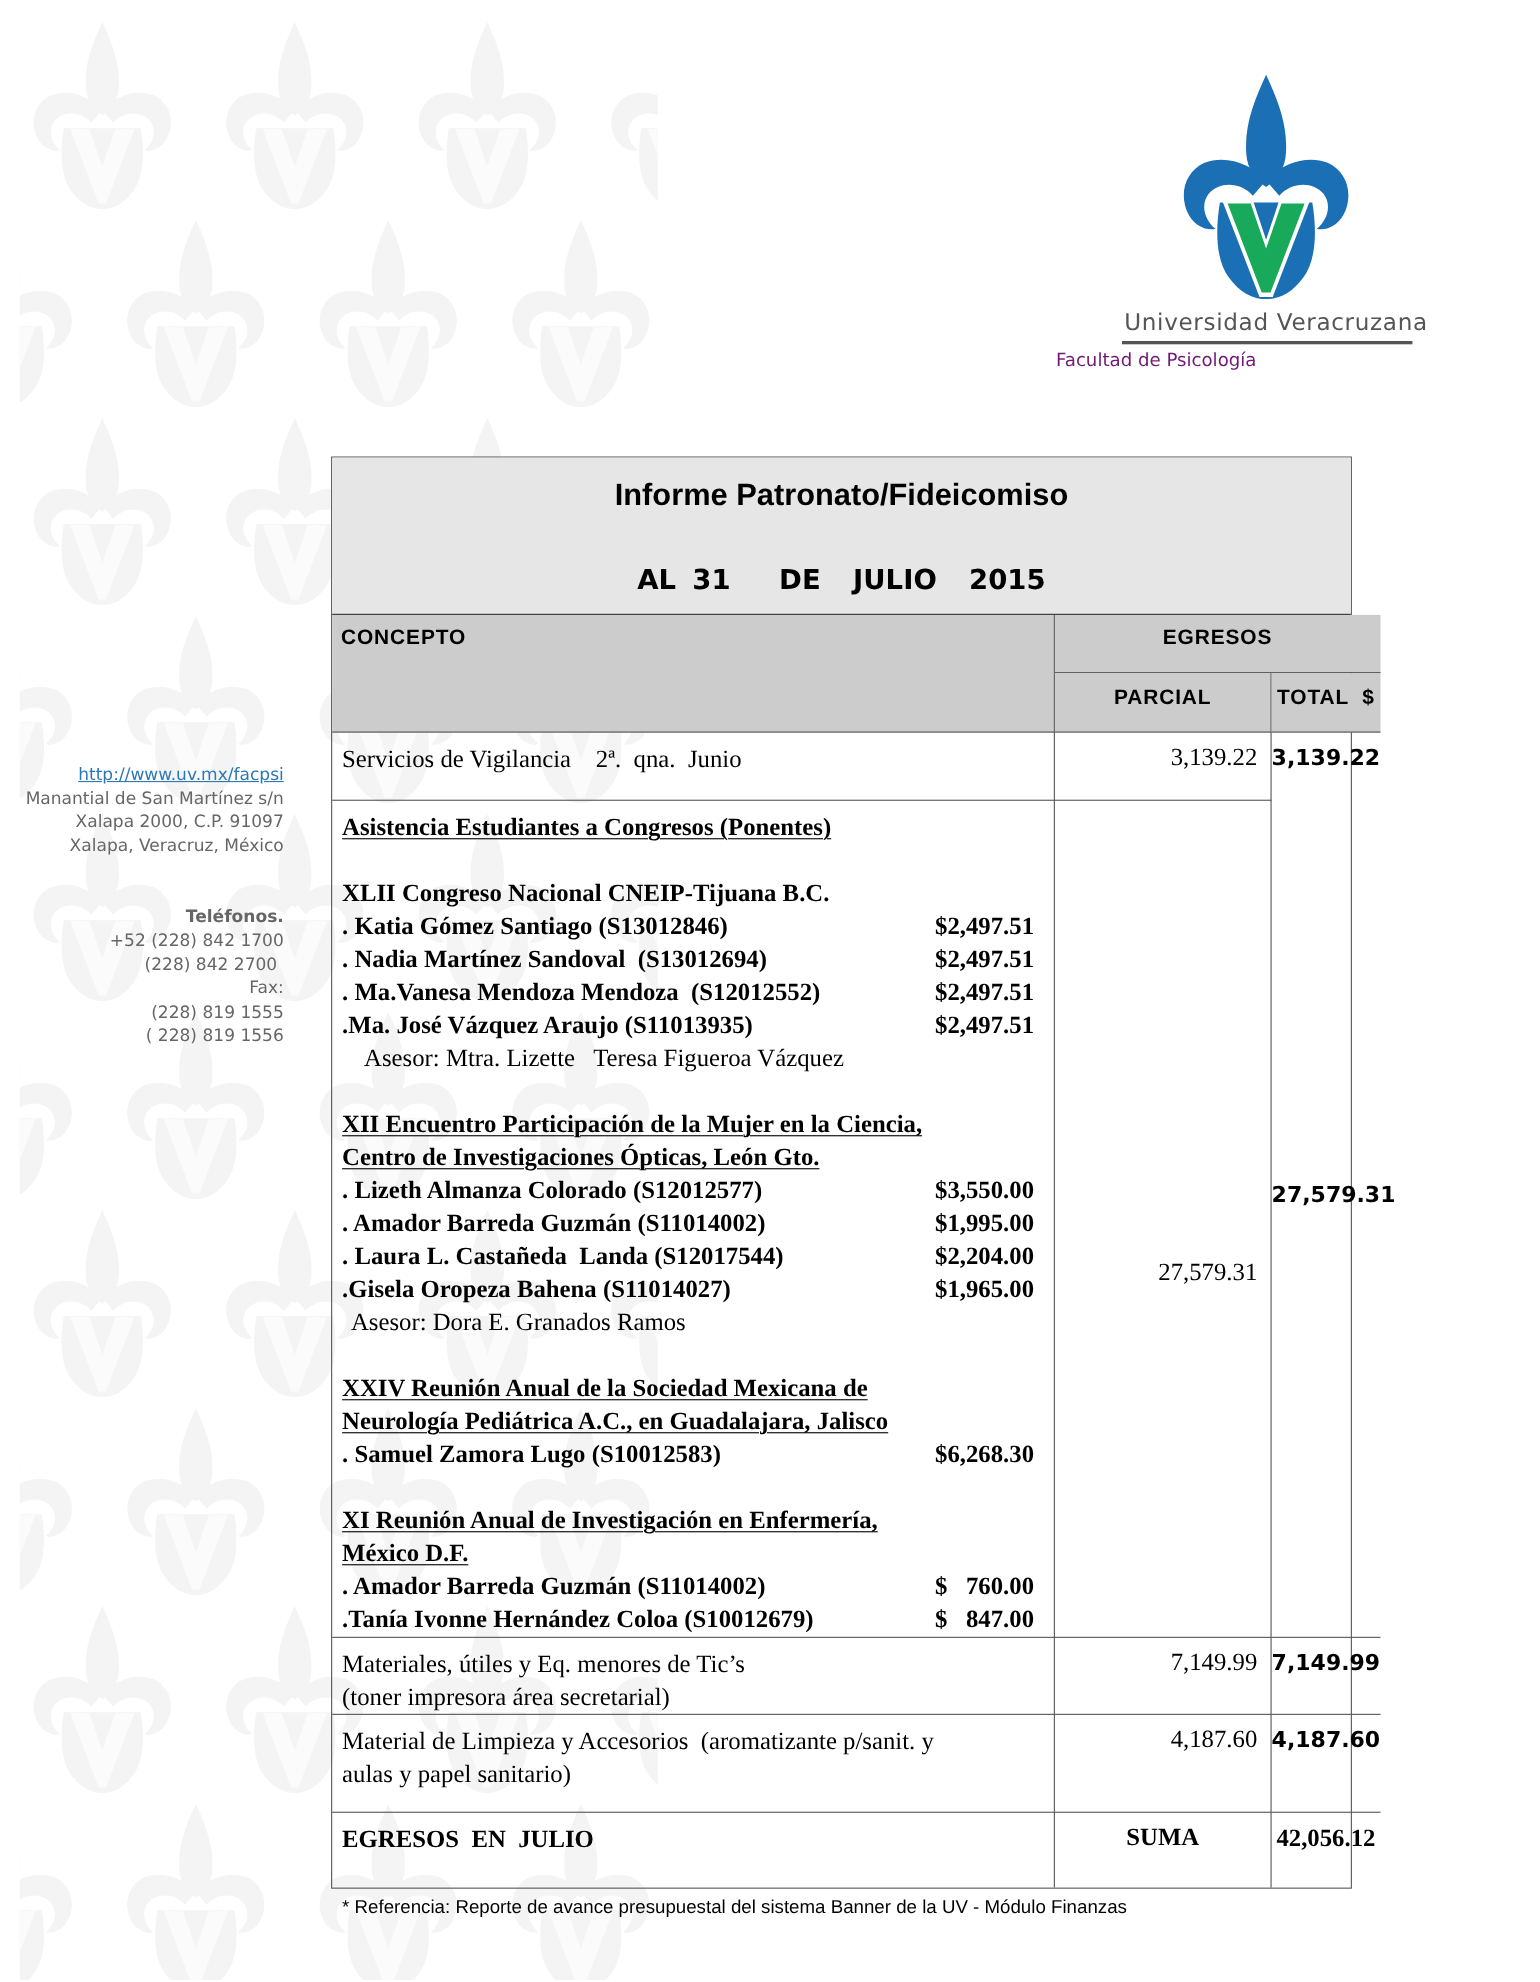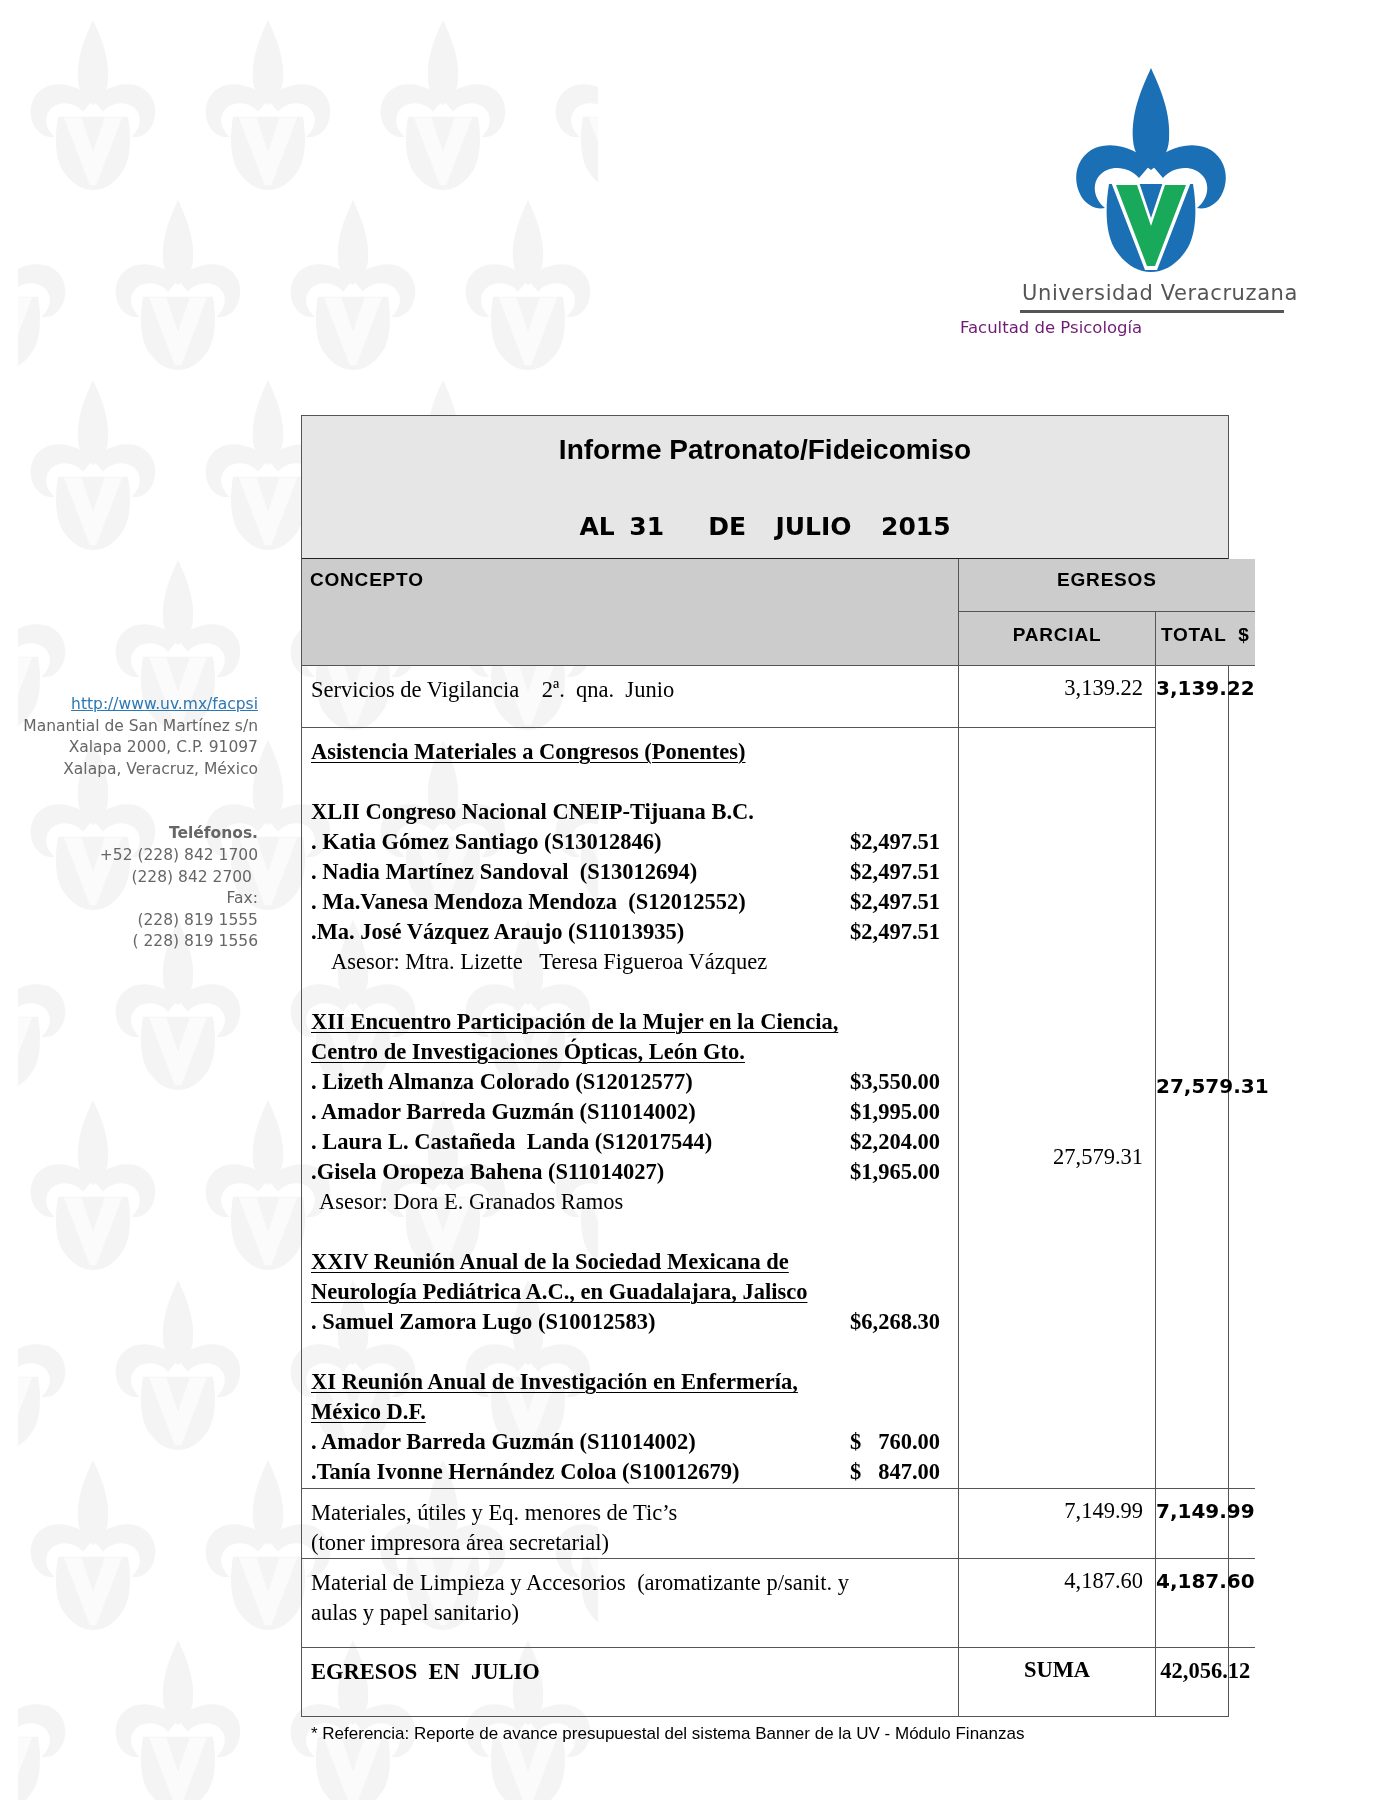--- a/index.html
+++ b/index.html
@@ -399,21 +399,21 @@
     <div class="cell concept txt row-vig">
       <span style="white-space:pre">Servicios de Vigilancia    2ª.  qna.  Junio</span>
     </div>
     <div class="cell parcial row-vig">3,139.22</div>
     <div class="cell total last total-merged">
       <div class="t1">3,139.22</div>
       <div class="t2">27,579.31</div>
     </div>
 
     <div class="cell concept txt row-asis" id="asis-cell">
-      <div class="b u" style="display:inline-block">Asistencia Materiales a Congresos (Ponentes)</div>
+      <div class="b u" style="display:inline-block">Asistencia Estudiantes a Congresos (Ponentes)</div>
     <div class="blank"></div><div class="b" style="display: block;">XLII Congreso Nacional CNEIP-Tijuana B.C.</div><div class="line b"><span>. Katia Gómez Santiago (S13012846)</span><span class="amt">$2,497.51</span></div><div class="line b"><span>. Nadia Martínez Sandoval  (S13012694)</span><span class="amt">$2,497.51</span></div><div class="line b"><span>. Ma.Vanesa Mendoza Mendoza  (S12012552)</span><span class="amt">$2,497.51</span></div><div class="line b"><span>.Ma. José Vázquez Araujo (S11013935)</span><span class="amt">$2,497.51</span></div><div class="ind1" style="white-space: pre;">Asesor: Mtra. Lizette   Teresa Figueroa Vázquez</div><div class="blank"></div><div class="b u" style="display: table;">XII Encuentro Participación de la Mujer en la Ciencia,</div><div class="b u" style="display: table;">Centro de Investigaciones Ópticas, León Gto.</div><div class="line b"><span>. Lizeth Almanza Colorado (S12012577)</span><span class="amt">$3,550.00</span></div><div class="line b"><span>. Amador Barreda Guzmán (S11014002)</span><span class="amt">$1,995.00</span></div><div class="line b"><span>. Laura L. Castañeda  Landa (S12017544)</span><span class="amt">$2,204.00</span></div><div class="line b"><span>.Gisela Oropeza Bahena (S11014027)</span><span class="amt">$1,965.00</span></div><div class="ind2" style="white-space: pre;">Asesor: Dora E. Granados Ramos</div><div class="blank"></div><div class="b u" style="display: table;">XXIV Reunión Anual de la Sociedad Mexicana de</div><div class="b u" style="display: table;">Neurología Pediátrica A.C., en Guadalajara, Jalisco</div><div class="line b"><span>. Samuel Zamora Lugo (S10012583)</span><span class="amt">$6,268.30</span></div><div class="blank"></div><div class="b u" style="display: table;">XI Reunión Anual de Investigación en Enfermería,</div><div class="b u" style="display: table;">México D.F.</div><div class="line b"><span>. Amador Barreda Guzmán (S11014002)</span><span class="amt">$   760.00</span></div><div class="line b"><span>.Tanía Ivonne Hernández Coloa (S10012679)</span><span class="amt">$   847.00</span></div></div>
     <div class="cell row-asis">
       <div class="parcial-asis txt">27,579.31</div>
     </div>
 
     <div class="cell concept txt row-mat">
       <div>Materiales, útiles y Eq. menores de Tic’s</div>
       <div>(toner impresora área secretarial)</div>
     </div>
     <div class="cell parcial row-mat">7,149.99</div>

